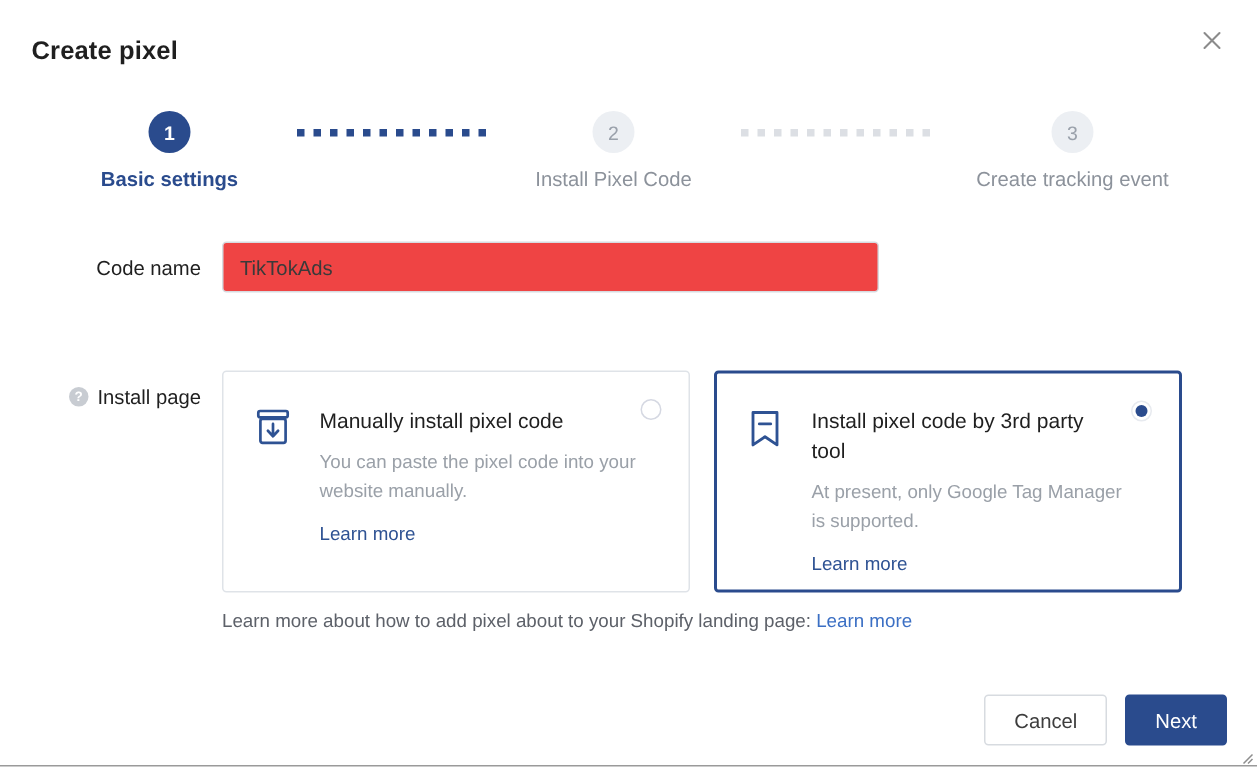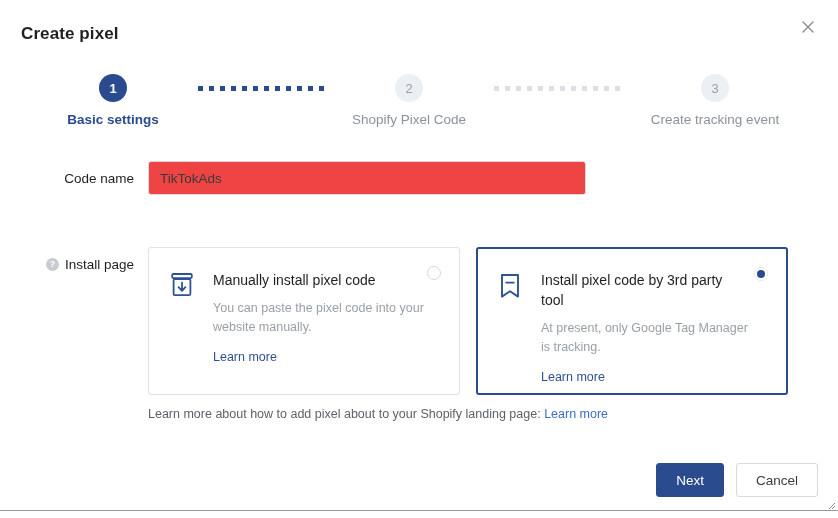--- a/index.html
+++ b/index.html
@@ -344,21 +344,21 @@
       <span class="dot"></span>
       <span class="dot"></span>
       <span class="dot"></span>
       <span class="dot"></span>
       <span class="dot"></span>
       <span class="dot"></span>
     </div>
 
     <div class="step inactive step-2">
       <div class="step-circle">2</div>
-      <div class="step-label">Shopify Pixel Code</div>
+      <div class="step-label">Install Pixel Code</div>
     </div>
 
     <div class="connector todo">
       <span class="dot"></span>
       <span class="dot"></span>
       <span class="dot"></span>
       <span class="dot"></span>
       <span class="dot"></span>
       <span class="dot"></span>
       <span class="dot"></span>
@@ -414,40 +414,40 @@
             <div class="radio on"></div>
             <div class="card-inner">
               <div class="card-icon">
                 <svg viewBox="0 0 26 28" width="26" height="28" aria-hidden="true">
                   <path d="M5 3 H21 V24.6 L13 19.2 L5 24.6 Z" fill="none" stroke="currentColor" stroke-width="1.9" stroke-linejoin="round"></path>
                   <path d="M9.2 10.6 H16.8" stroke="currentColor" stroke-width="1.9" stroke-linecap="round"></path>
                 </svg>
               </div>
               <div class="card-text">
                 <div class="card-title">Install pixel code by 3rd party tool</div>
-                <div class="card-desc">At present, only Google Tag Manager is tracking.</div>
+                <div class="card-desc">At present, only Google Tag Manager is supported.</div>
                 <a class="card-link">Learn more</a>
               </div>
             </div>
           </div>
 
         </div>
 
         <div class="hint">
           <span>Learn more about how to add pixel about to your Shopify landing page:</span>
           <a>Learn more</a>
         </div>
       </div>
     </div>
 
   </div>
 
   <div class="footer">
+    <button class="btn btn-secondary">Cancel</button>
     <button class="btn btn-primary">Next</button>
-    <button class="btn btn-secondary">Cancel</button>
   </div>
 
   <div class="window-bottom-line"></div>
   <div class="resize-grip">
     <svg viewBox="0 0 8 8" width="8" height="8" aria-hidden="true">
       <path d="M7 1 L1 7 M7 4 L4 7" stroke="currentColor" stroke-width="1" fill="none"></path>
     </svg>
   </div>
 
 </div>

